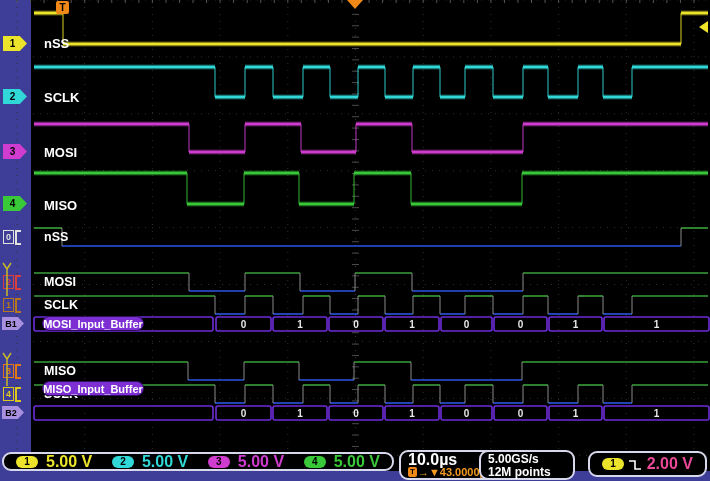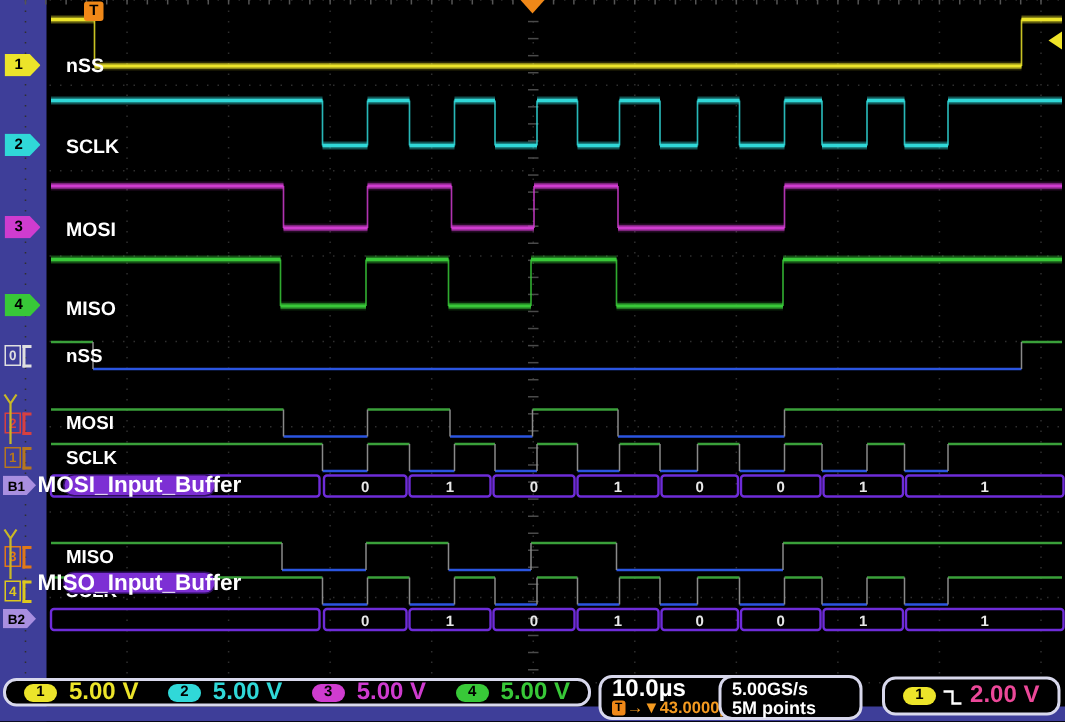--- a/index.html
+++ b/index.html
@@ -16,21 +16,21 @@
   .wlabel{position:absolute;left:44px;color:#fff;font-weight:bold;font-size:13px;}
   .dbadge{position:absolute;left:3px;display:flex;align-items:stretch;height:15px;}
   .dnum{font-size:9px;font-weight:bold;border:1px solid;padding:0 2px;line-height:12px;height:12px;}
   .dbracket{width:4px;border-left:2px solid;border-top:2px solid;border-bottom:2px solid;margin-left:1px;height:11px;}
   .dlabel{position:absolute;left:44px;color:#fff;font-weight:bold;font-size:12.5px;}
   .bbadge{position:absolute;left:2px;width:22px;height:13px;background:#a98fe0;
           clip-path:polygon(0 0,72% 0,100% 50%,72% 100%,0 100%);
           color:#000;font-size:9px;font-weight:bold;display:flex;align-items:center;
           justify-content:center;padding-right:4px;box-sizing:border-box;}
   .buspill{position:absolute;left:42px;width:102px;height:15px;background:#7d2fd4;
-           border:1px solid #2e0f5e;border-radius:8px;color:#fff;font-size:15px;font-weight:bold;
+           border:1px solid #2e0f5e;border-radius:8px;color:#fff;font-size:11px;font-weight:bold;
            display:flex;align-items:center;justify-content:center;box-sizing:border-box;white-space:nowrap;}
   .ymark{position:absolute;left:1px;}
   .tflag{position:absolute;left:56px;top:1px;width:13px;height:13px;background:#f08818;
          border-radius:2px;color:#000;font-size:10px;font-weight:bold;display:flex;
          align-items:center;justify-content:center;}
   .exptri{position:absolute;left:347px;top:0;width:0;height:0;
           border-left:8px solid transparent;border-right:8px solid transparent;
           border-top:9px solid #f08818;}
   .trigarrow{position:absolute;left:699px;top:21px;width:0;height:0;
           border-top:6px solid transparent;border-bottom:6px solid transparent;
@@ -510,21 +510,21 @@
     <div class="tb-top">10.0µs</div>
     <div class="tb-bot">
       <span class="t-ico">T</span>
       <span>→▼</span>
       <span>43.0000µs</span>
     </div>
   </div>
 
   <div class="sbox" id="acq-box">
     <div>5.00GS/s</div>
-    <div>5M points</div>
+    <div>12M points</div>
   </div>
 
   <div class="sbox" id="trig-box">
     <span class="oval" id="trig-oval" style="background: rgb(236, 228, 42);">1</span>
     <svg width="14" height="14">
       <polyline points="1,4 7,4 7,12 13,12" stroke="#ffffff" stroke-width="1.6" fill="none"></polyline>
     </svg>
     <span class="sval" style="color:#ec4899">2.00 V</span>
   </div>
 </div>

